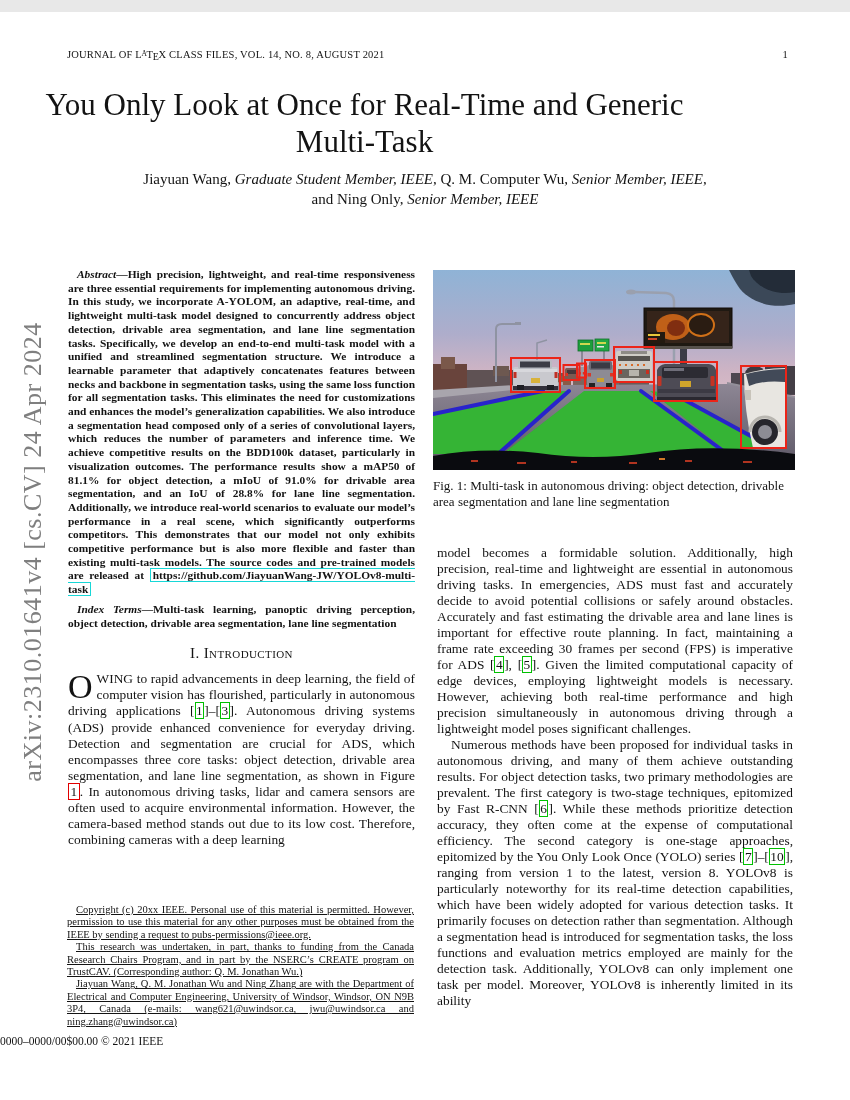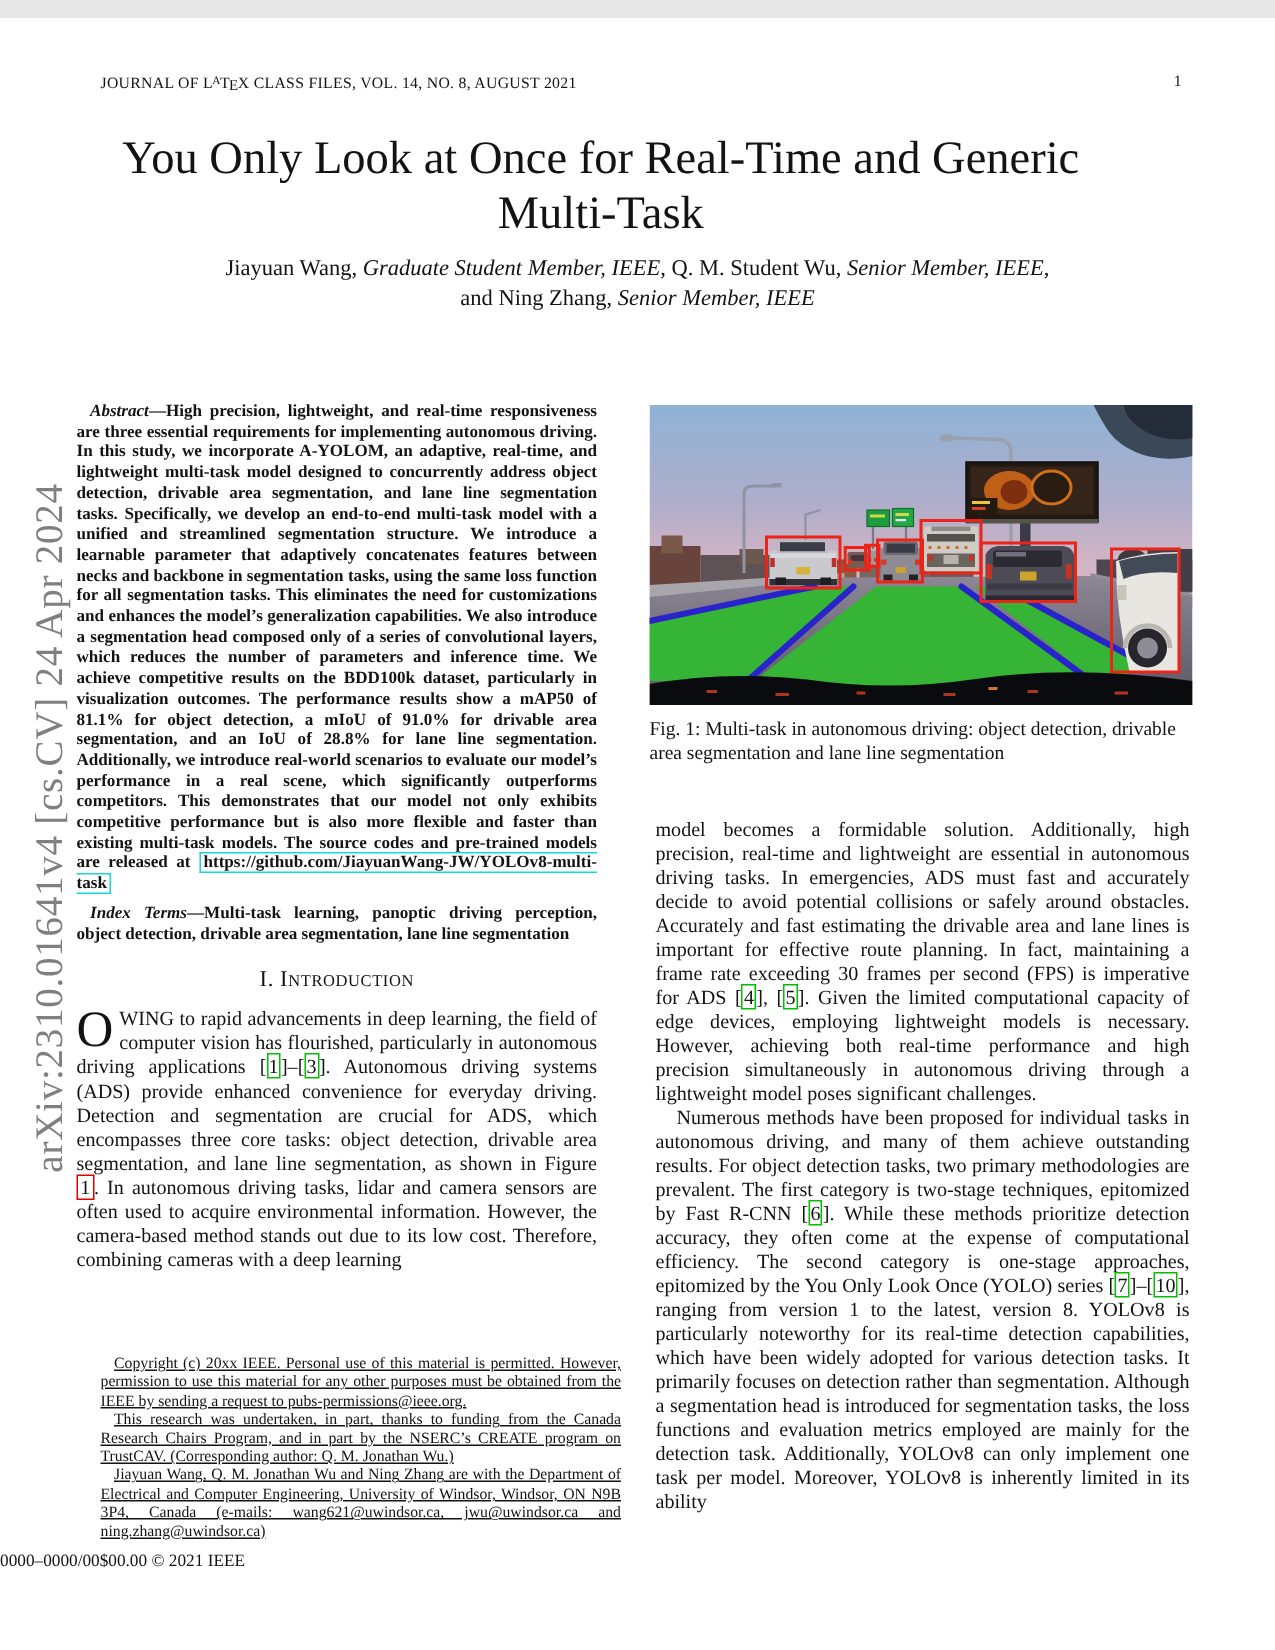--- a/index.html
+++ b/index.html
@@ -18,31 +18,31 @@
   .seg-subE{vertical-align:-.16em; margin:0 -.5px; font-size:.95em;}
   
   .arxiv-stamp{
     position:absolute; left:33px; top:540px;
     transform:translate(-50%,-50%) rotate(-90deg);
     white-space:nowrap; font-size:26px; color:#7f7f7f; letter-spacing:.5px;
   }
   
   .title{
     position:absolute; top:74px; left:0; width:729px; margin:0;
-    text-align:center; font-weight:normal; font-size:31px; line-height:37px;padding-left:36px;
+    text-align:center; font-weight:normal; font-size:31px; line-height:37px;
   }
   .authors{
     position:absolute; top:158px; left:0; width:850px;
     text-align:center; font-size:15px; line-height:19.5px;
   }
   .seg-i{font-style:italic;}
   .seg-b{font-weight:bold;}
   .seg-bi{font-weight:bold; font-style:italic;}
   
-  .left-col{position:absolute; left:51px; top:256px; width:347px;}
+  .left-col{position:absolute; left:68px; top:256px; width:347px;}
   .right-col{position:absolute; left:437px; top:533px; width:356px;}
   .abstract,.index-terms{
     margin:0; font-size:11.4px; line-height:13.7px; font-weight:bold;
     text-align:justify; text-indent:9px;
   }
   .index-terms{margin-top:6px;}
   .section-heading{
     margin:15px 0 9px; text-align:center; font-weight:normal;
     font-variant:small-caps; font-size:15px; letter-spacing:.4px;
   }
@@ -82,22 +82,22 @@
   <div class="running-header">
     <span><span class="seg-n">JOURNAL OF L</span><span class="seg-supA">A</span><span class="seg-n">T</span><span class="seg-subE">E</span><span class="seg-n">X CLASS FILES, VOL. 14, NO. 8, AUGUST 2021</span></span>
     <span>1</span>
   </div>
 
   <div class="arxiv-stamp">arXiv:2310.01641v4  [cs.CV]  24 Apr 2024</div>
 
   <h1 class="title"><span>You Only Look at Once for Real-Time and Generic</span><br><span>Multi-Task</span></h1>
 
   <div class="authors">
-    <div><span class="seg-n">Jiayuan Wang, </span><span class="seg-i">Graduate Student Member, IEEE</span><span class="seg-n">, Q. M. Student Wu, </span><span class="seg-i">Senior Member, IEEE</span><span class="seg-n">,</span></div>
-    <div><span class="seg-n">and Ning Zhang, </span><span class="seg-i">Senior Member, IEEE</span></div>
+    <div><span class="seg-n">Jiayuan Wang, </span><span class="seg-i">Graduate Student Member, IEEE</span><span class="seg-n">, Q. M. Computer Wu, </span><span class="seg-i">Senior Member, IEEE</span><span class="seg-n">,</span></div>
+    <div><span class="seg-n">and Ning Only, </span><span class="seg-i">Senior Member, IEEE</span></div>
   </div>
 
   <div class="left-col">
     <p class="abstract"><span class="seg-bi">Abstract</span><span class="seg-b">—High precision, lightweight, and real-time responsiveness are three essential requirements for implementing autonomous driving. In this study, we incorporate A-YOLOM, an adaptive, real-time, and lightweight multi-task model designed to concurrently address object detection, drivable area segmentation, and lane line segmentation tasks. Specifically, we develop an end-to-end multi-task model with a unified and streamlined segmentation structure. We introduce a learnable parameter that adaptively concatenates features between necks and backbone in segmentation tasks, using the same loss function for all segmentation tasks. This eliminates the need for customizations and enhances the model’s generalization capabilities. We also introduce a segmentation head composed only of a series of convolutional layers, which reduces the number of parameters and inference time. We achieve competitive results on the BDD100k dataset, particularly in visualization outcomes. The performance results show a mAP50 of 81.1% for object detection, a mIoU of 91.0% for drivable area segmentation, and an IoU of 28.8% for lane line segmentation. Additionally, we introduce real-world scenarios to evaluate our model’s performance in a real scene, which significantly outperforms competitors. This demonstrates that our model not only exhibits competitive performance but is also more flexible and faster than existing multi-task models. The source codes and pre-trained models are released at </span><span class="seg-url">https://github.com/JiayuanWang-JW/YOLOv8-multi-task</span></p>
     <p class="index-terms"><span class="seg-bi">Index Terms</span><span class="seg-b">—Multi-task learning, panoptic driving perception, object detection, drivable area segmentation, lane line segmentation</span></p>
     <h2 class="section-heading">I. Introduction</h2>
     <p class="body-par">
       <span class="dropcap">O</span><span><span class="seg-n">WING to rapid advancements in deep learning, the field of computer vision has flourished, particularly in autonomous driving applications [</span><span class="seg-cite">1</span><span class="seg-n">]–[</span><span class="seg-cite">3</span><span class="seg-n">]. Autonomous driving systems (ADS) provide enhanced convenience for everyday driving. Detection and segmentation are crucial for ADS, which encompasses three core tasks: object detection, drivable area segmentation, and lane line segmentation, as shown in Figure </span><span class="seg-figref">1</span><span class="seg-n">. In autonomous driving tasks, lidar and camera sensors are often used to acquire environmental information. However, the camera-based method stands out due to its low cost. Therefore, combining cameras with a deep learning</span></span>
     </p>
   </div>

